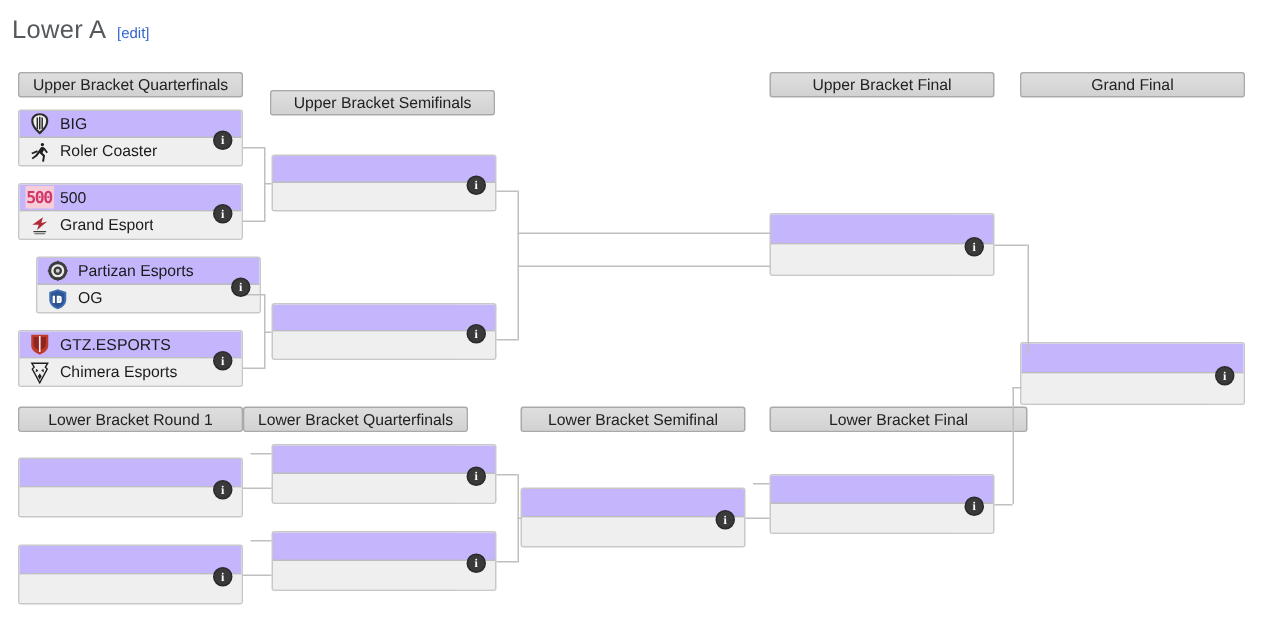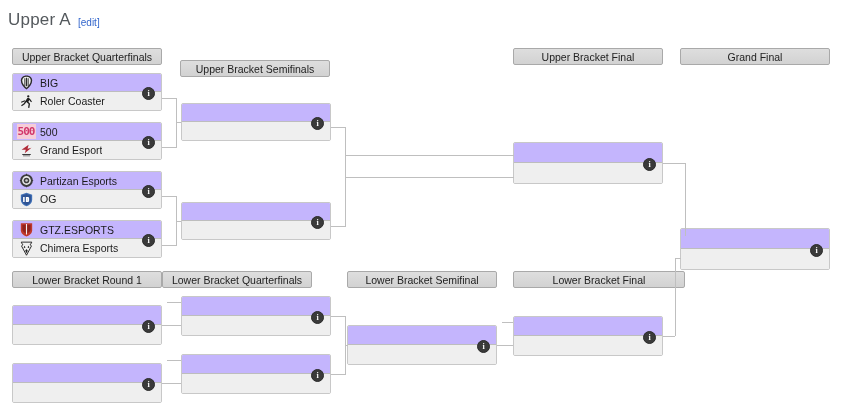--- a/index.html
+++ b/index.html
@@ -87,21 +87,21 @@
     font-family:"DejaVu Sans Mono", monospace;
     font-size:11px;font-weight:bold;color:#d2376a;
     letter-spacing:-1px;line-height:1;
   }
 </style>
 </head>
 <body>
 
 <div id="bracket">
 
-  <div class="page-title">Upper A</div>
+  <div class="page-title">Lower A</div>
   <div class="edit-link">[edit]</div>
 
   <div class="round-header" style="left:12px;top:48px;width:150px;">Upper Bracket Quarterfinals</div>
   <div class="round-header" style="left:180px;top:60px;width:150px;">Upper Bracket Semifinals</div>
   <div class="round-header" style="left:513px;top:48px;width:150px;">Upper Bracket Final</div>
   <div class="round-header" style="left:680px;top:48px;width:150px;">Grand Final</div>
 
   <div class="match" style="left:12px;top:73px;width:150px;height:38px;">
     <div class="scorecol"></div>
     <div class="row top">
@@ -141,21 +141,21 @@
           <path d="M5 11 L15 4 L13.5 9.5 L19 8 L9.5 16 L11 11z" fill="#b02a37"></path>
           <path d="M6 17h12v1.2H6z" fill="#3a3a3a"></path>
           <path d="M7 19h10v1H7z" fill="#5a5a5a"></path>
         </svg>
       </span>
       <span class="opp-name">Grand Esport</span>
     </div>
     <div class="info-badge" style="left:129px;top:13px;">i</div>
   </div>
 
-  <div class="match" style="left:12px;top:171px;width:150px;height:38px;">
+  <div class="match" style="left:24px;top:171px;width:150px;height:38px;">
     <div class="scorecol"></div>
     <div class="row top">
       <span class="opp-logo">
         <svg class="lg" viewBox="0 0 24 24" aria-hidden="true">
           <circle cx="12" cy="12" r="9" fill="#3c3c3c"></circle>
           <circle cx="12" cy="12" r="6.2" fill="#eaeaea"></circle>
           <circle cx="12" cy="12" r="4" fill="#3c3c3c"></circle>
           <circle cx="12" cy="12" r="1.8" fill="#cfcfcf"></circle>
           <path d="M11.2 2.6h1.6v3h-1.6zM11.2 18.4h1.6v3h-1.6zM2.6 11.2h3v1.6h-3zM18.4 11.2h3v1.6h-3z" fill="#3c3c3c"></path>
         </svg>

